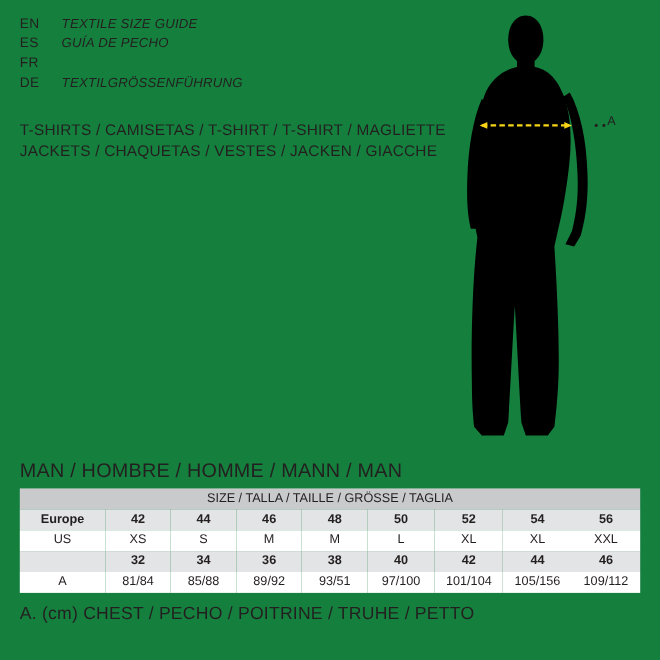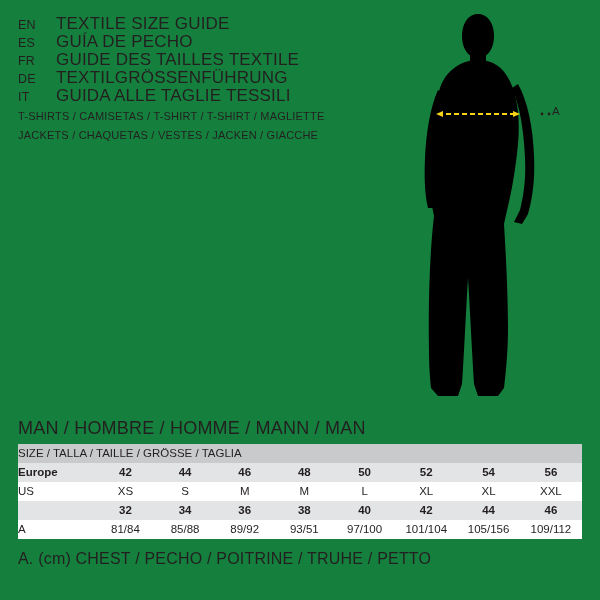--- a/index.html
+++ b/index.html
@@ -31,33 +31,34 @@
     height: 18px;
     font-size: 12.5px;
     letter-spacing: 0.2px;
   }
   .lang-code {
     width: 38px;
     flex: 0 0 38px;
     font-size: 12.5px;
   }
   .lang-text {
-    font-size: 17px;
-    white-space: nowrap;
+    font-size: 12px;
+    white-space: nowrap;
+    font-style: italic;
   }
 
   
   .cat-block {
     position: absolute;
     left: 18px;
     top: 110px;
     width: 420px;
   }
   .cat-line {
-    font-size: 11px;
+    font-size: 14px;
     height: 19px;
     letter-spacing: 0.2px;
     white-space: nowrap;
   }
 
   
   .figure-wrap {
     position: absolute;
     left: 400px;
     top: 10px;
@@ -99,21 +100,21 @@
     vertical-align: middle;
     white-space: nowrap;
   }
   .row-head td { background: #c9cacc; }
   .row-shade td { background: #e3e4e5; font-weight: bold; }
   .row-plain td { background: #ffffff; }
 
   td.lbl {
     width: 88px;
     padding-left: 2px;
-    text-align: left;
+    text-align: center;
   }
   td.val {
     width: 68px;
     text-align: center;
   }
 
   .footnote {
     position: absolute;
     left: 18px;
     top: 550px;
@@ -131,29 +132,24 @@
     <div class="lang-row">
       <span class="lang-code">EN</span>
       <span class="lang-text">TEXTILE SIZE GUIDE</span>
     </div>
     <div class="lang-row">
       <span class="lang-code">ES</span>
       <span class="lang-text">GUÍA DE PECHO</span>
     </div>
     <div class="lang-row">
       <span class="lang-code">FR</span>
-      <span class="lang-text">GUIDE DES TAILLES TEXTILE</span>
     </div>
     <div class="lang-row">
       <span class="lang-code">DE</span>
       <span class="lang-text">TEXTILGRÖSSENFÜHRUNG</span>
-    </div>
-    <div class="lang-row">
-      <span class="lang-code">IT</span>
-      <span class="lang-text">GUIDA ALLE TAGLIE TESSILI</span>
     </div>
   </div>
 
   <div class="cat-block">
     <div class="cat-line">T-SHIRTS / CAMISETAS / T-SHIRT / T-SHIRT / MAGLIETTE</div>
     <div class="cat-line">JACKETS / CHAQUETAS / VESTES / JACKEN / GIACCHE</div>
   </div>
 
   <div class="figure-wrap">
     <svg width="200" height="400" viewBox="0 0 200 400">

